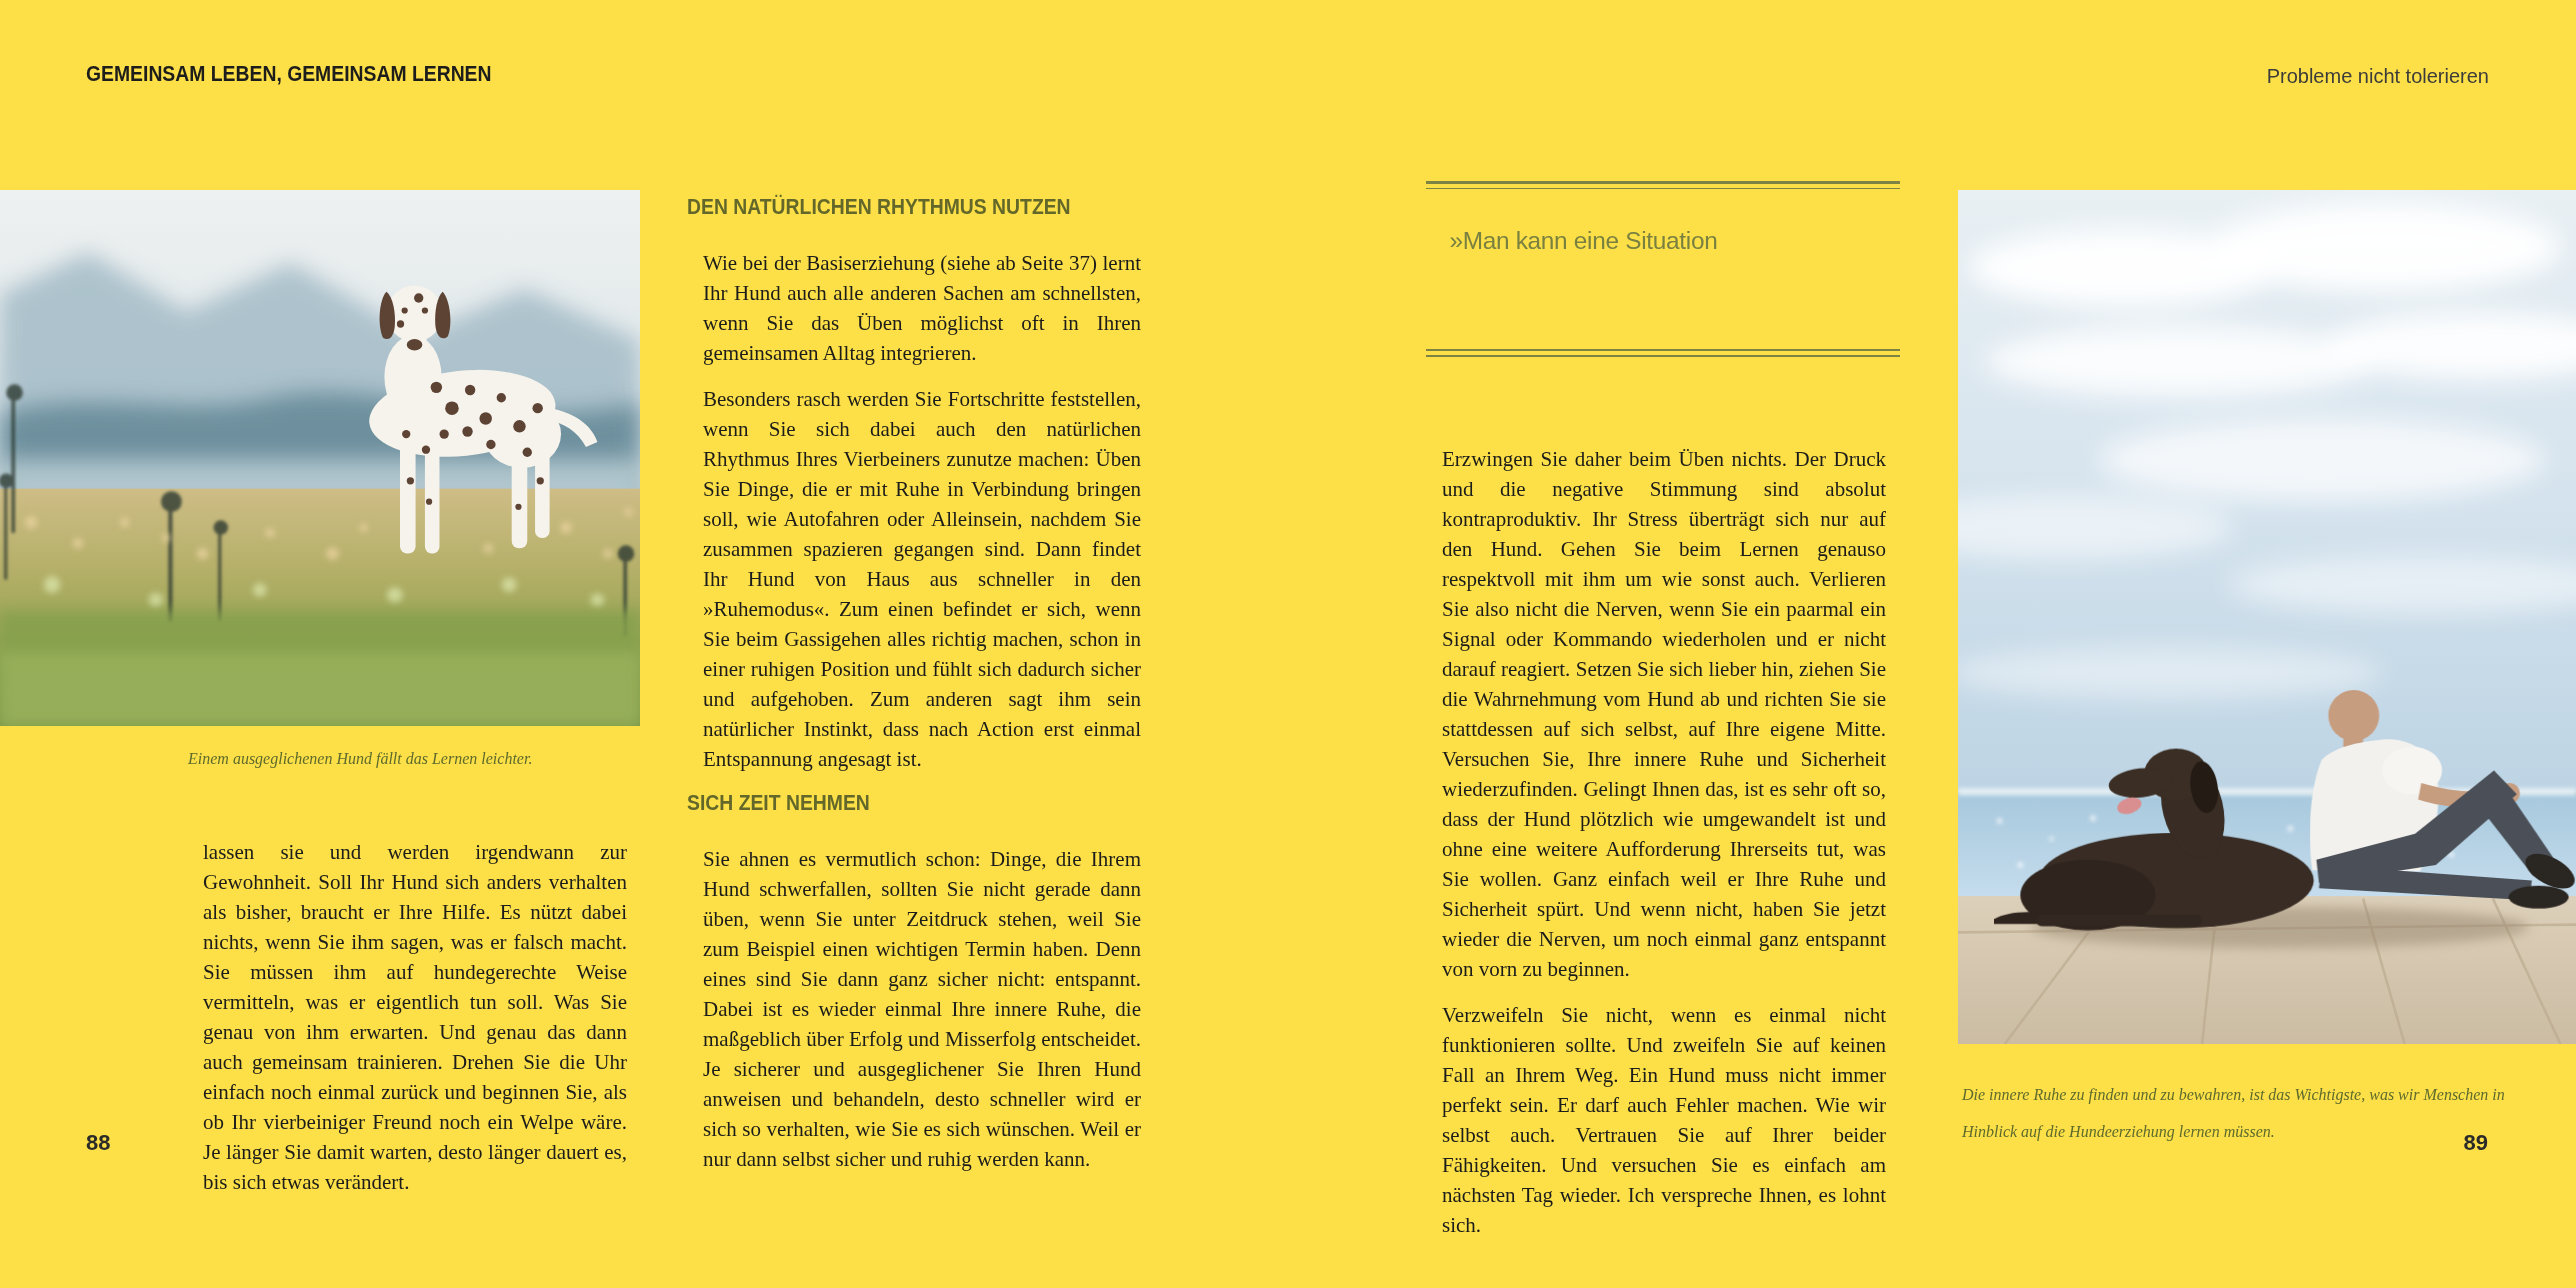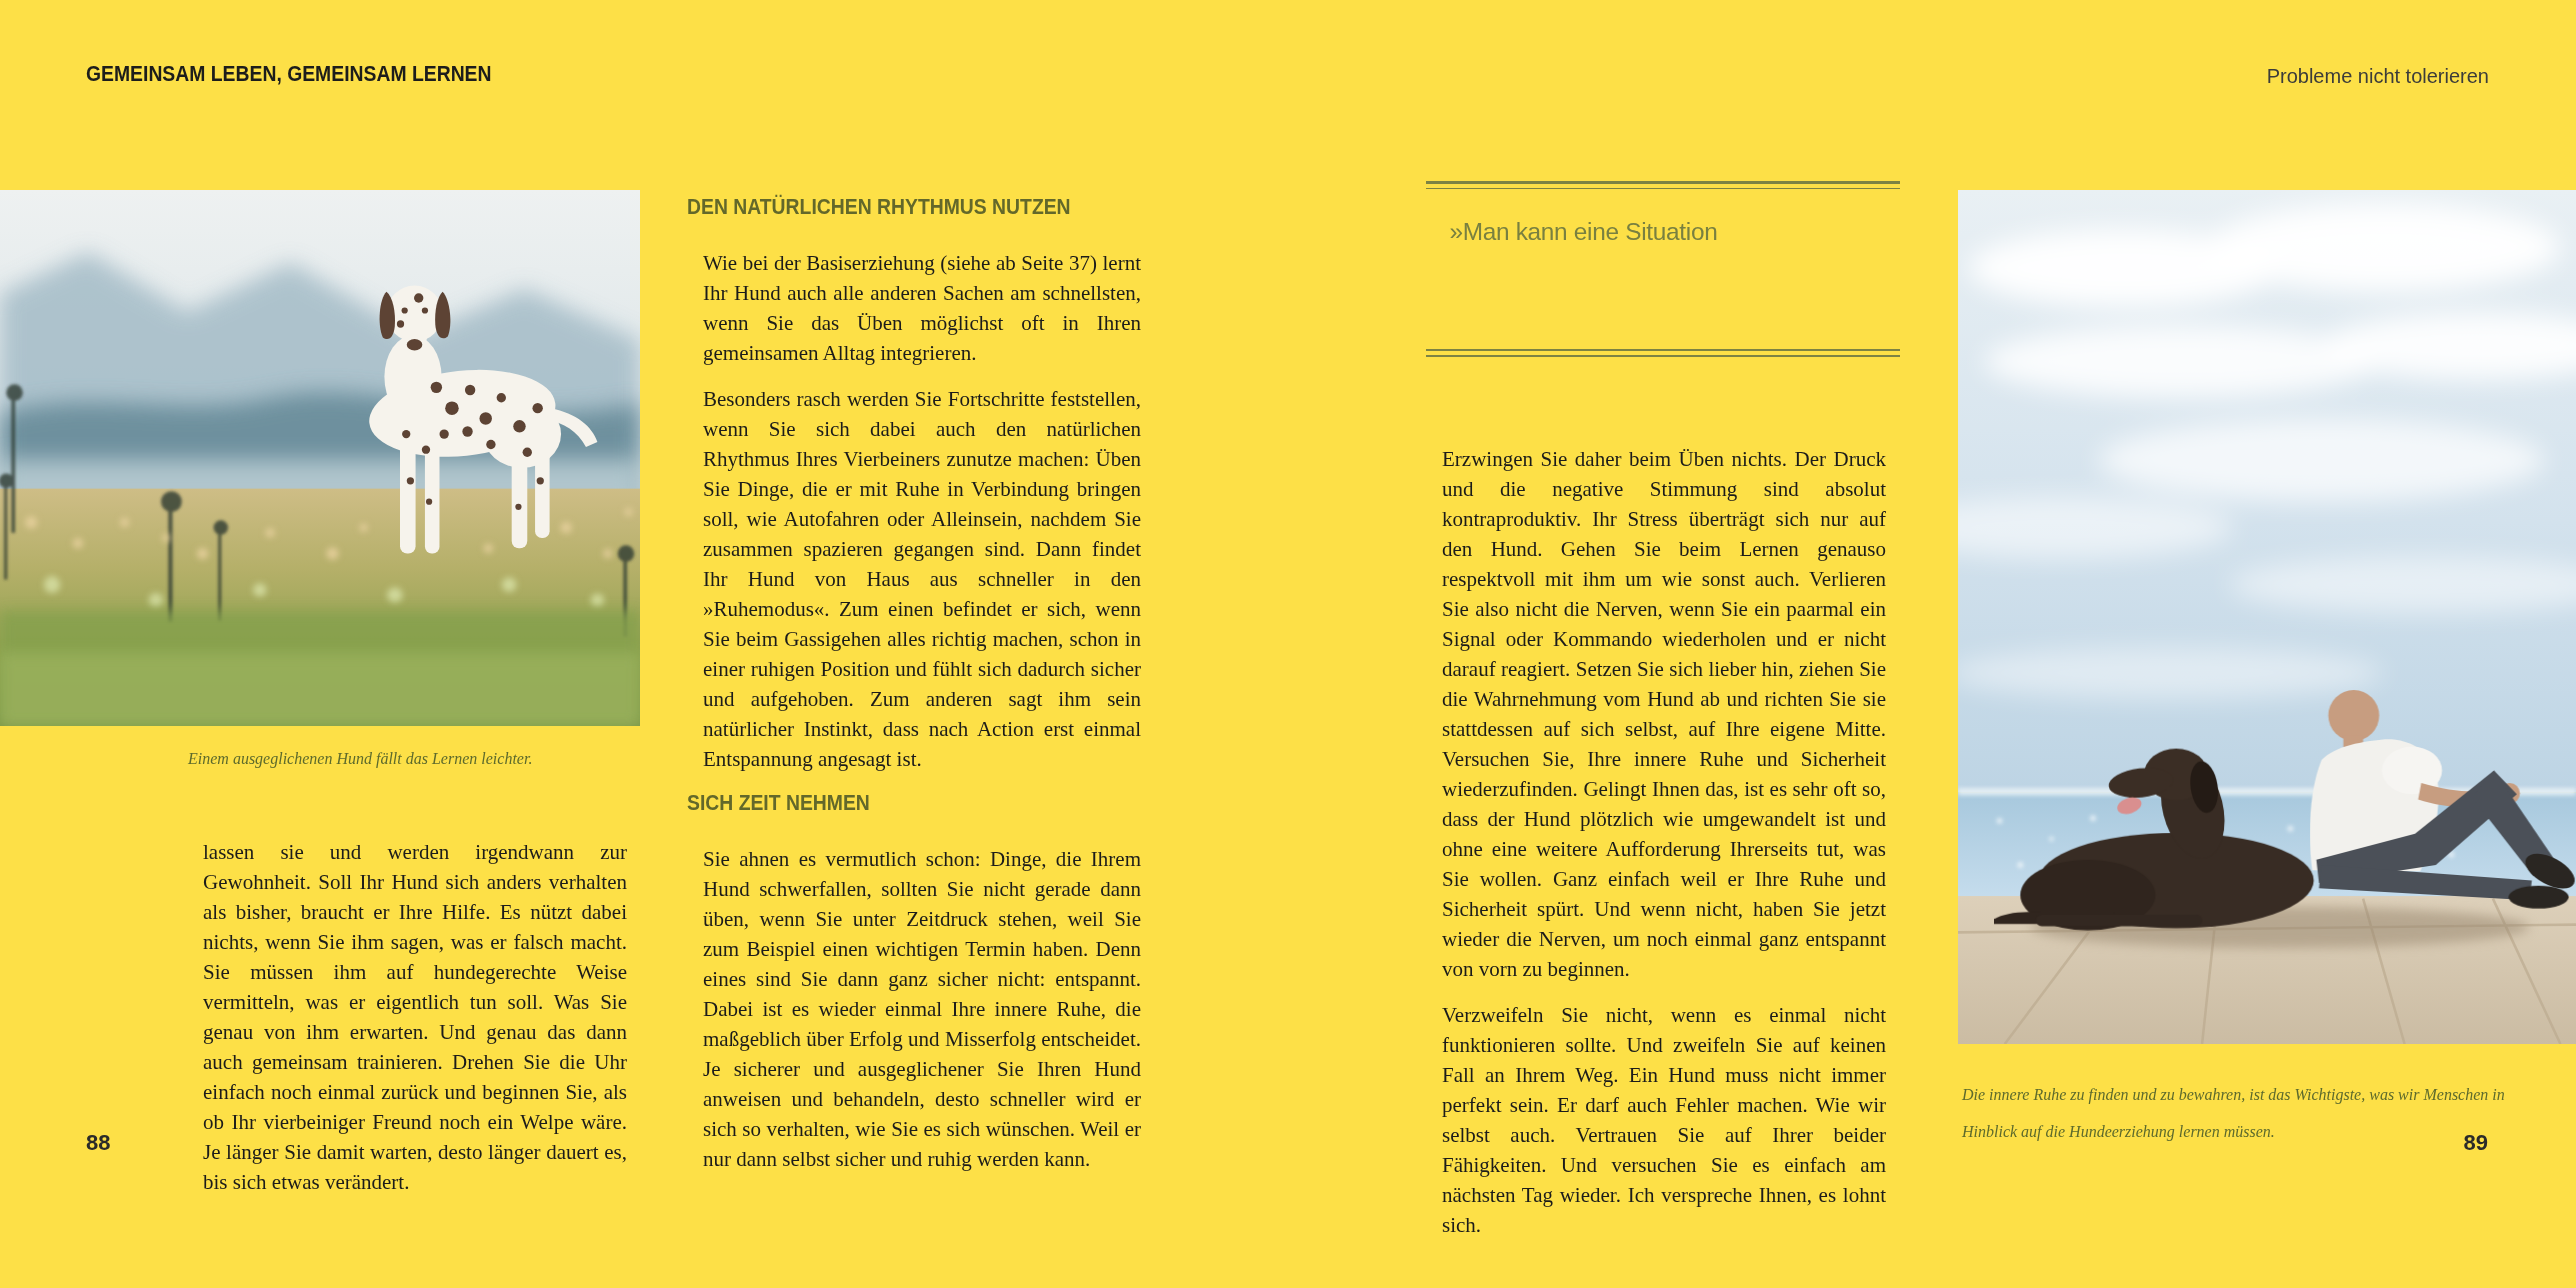--- a/index.html
+++ b/index.html
@@ -34,21 +34,21 @@
   .sec-heading{font-family:"Liberation Sans",sans-serif;font-weight:700;font-size:22px;
                color:#63682a;margin:0 0 29px 0;line-height:25px;white-space:nowrap;}
   .sec-heading.second{}
 
   
   .quote-box{position:absolute;left:1426px;top:181px;width:474px;height:176px;}
   .rule{background:#7d8343;height:2.6px;}
   .rule.thin{height:1.6px;margin-top:4.2px;}
   .rule-bottom{position:absolute;left:0;right:0;bottom:0;}
   .quote-text{font-family:"Liberation Sans",sans-serif;color:#798040;font-size:24.4px;
-              line-height:39px;margin-top:23px;letter-spacing:-0.3px;}
+              line-height:39px;margin-top:32px;letter-spacing:-0.3px;}
   .quote-line{display:block;white-space:nowrap;}
   .q1{padding-left:23.4px;}
   .q2{padding-left:161px;}
   .q3{padding-left:20px;}
 
   
   .pagenum{position:absolute;top:1130px;font-family:"Liberation Sans",sans-serif;
            font-size:22px;color:#2b2b29;font-weight:bold;}
   .pagenum-left{left:86px;}
   .pagenum-right{right:88px;}

